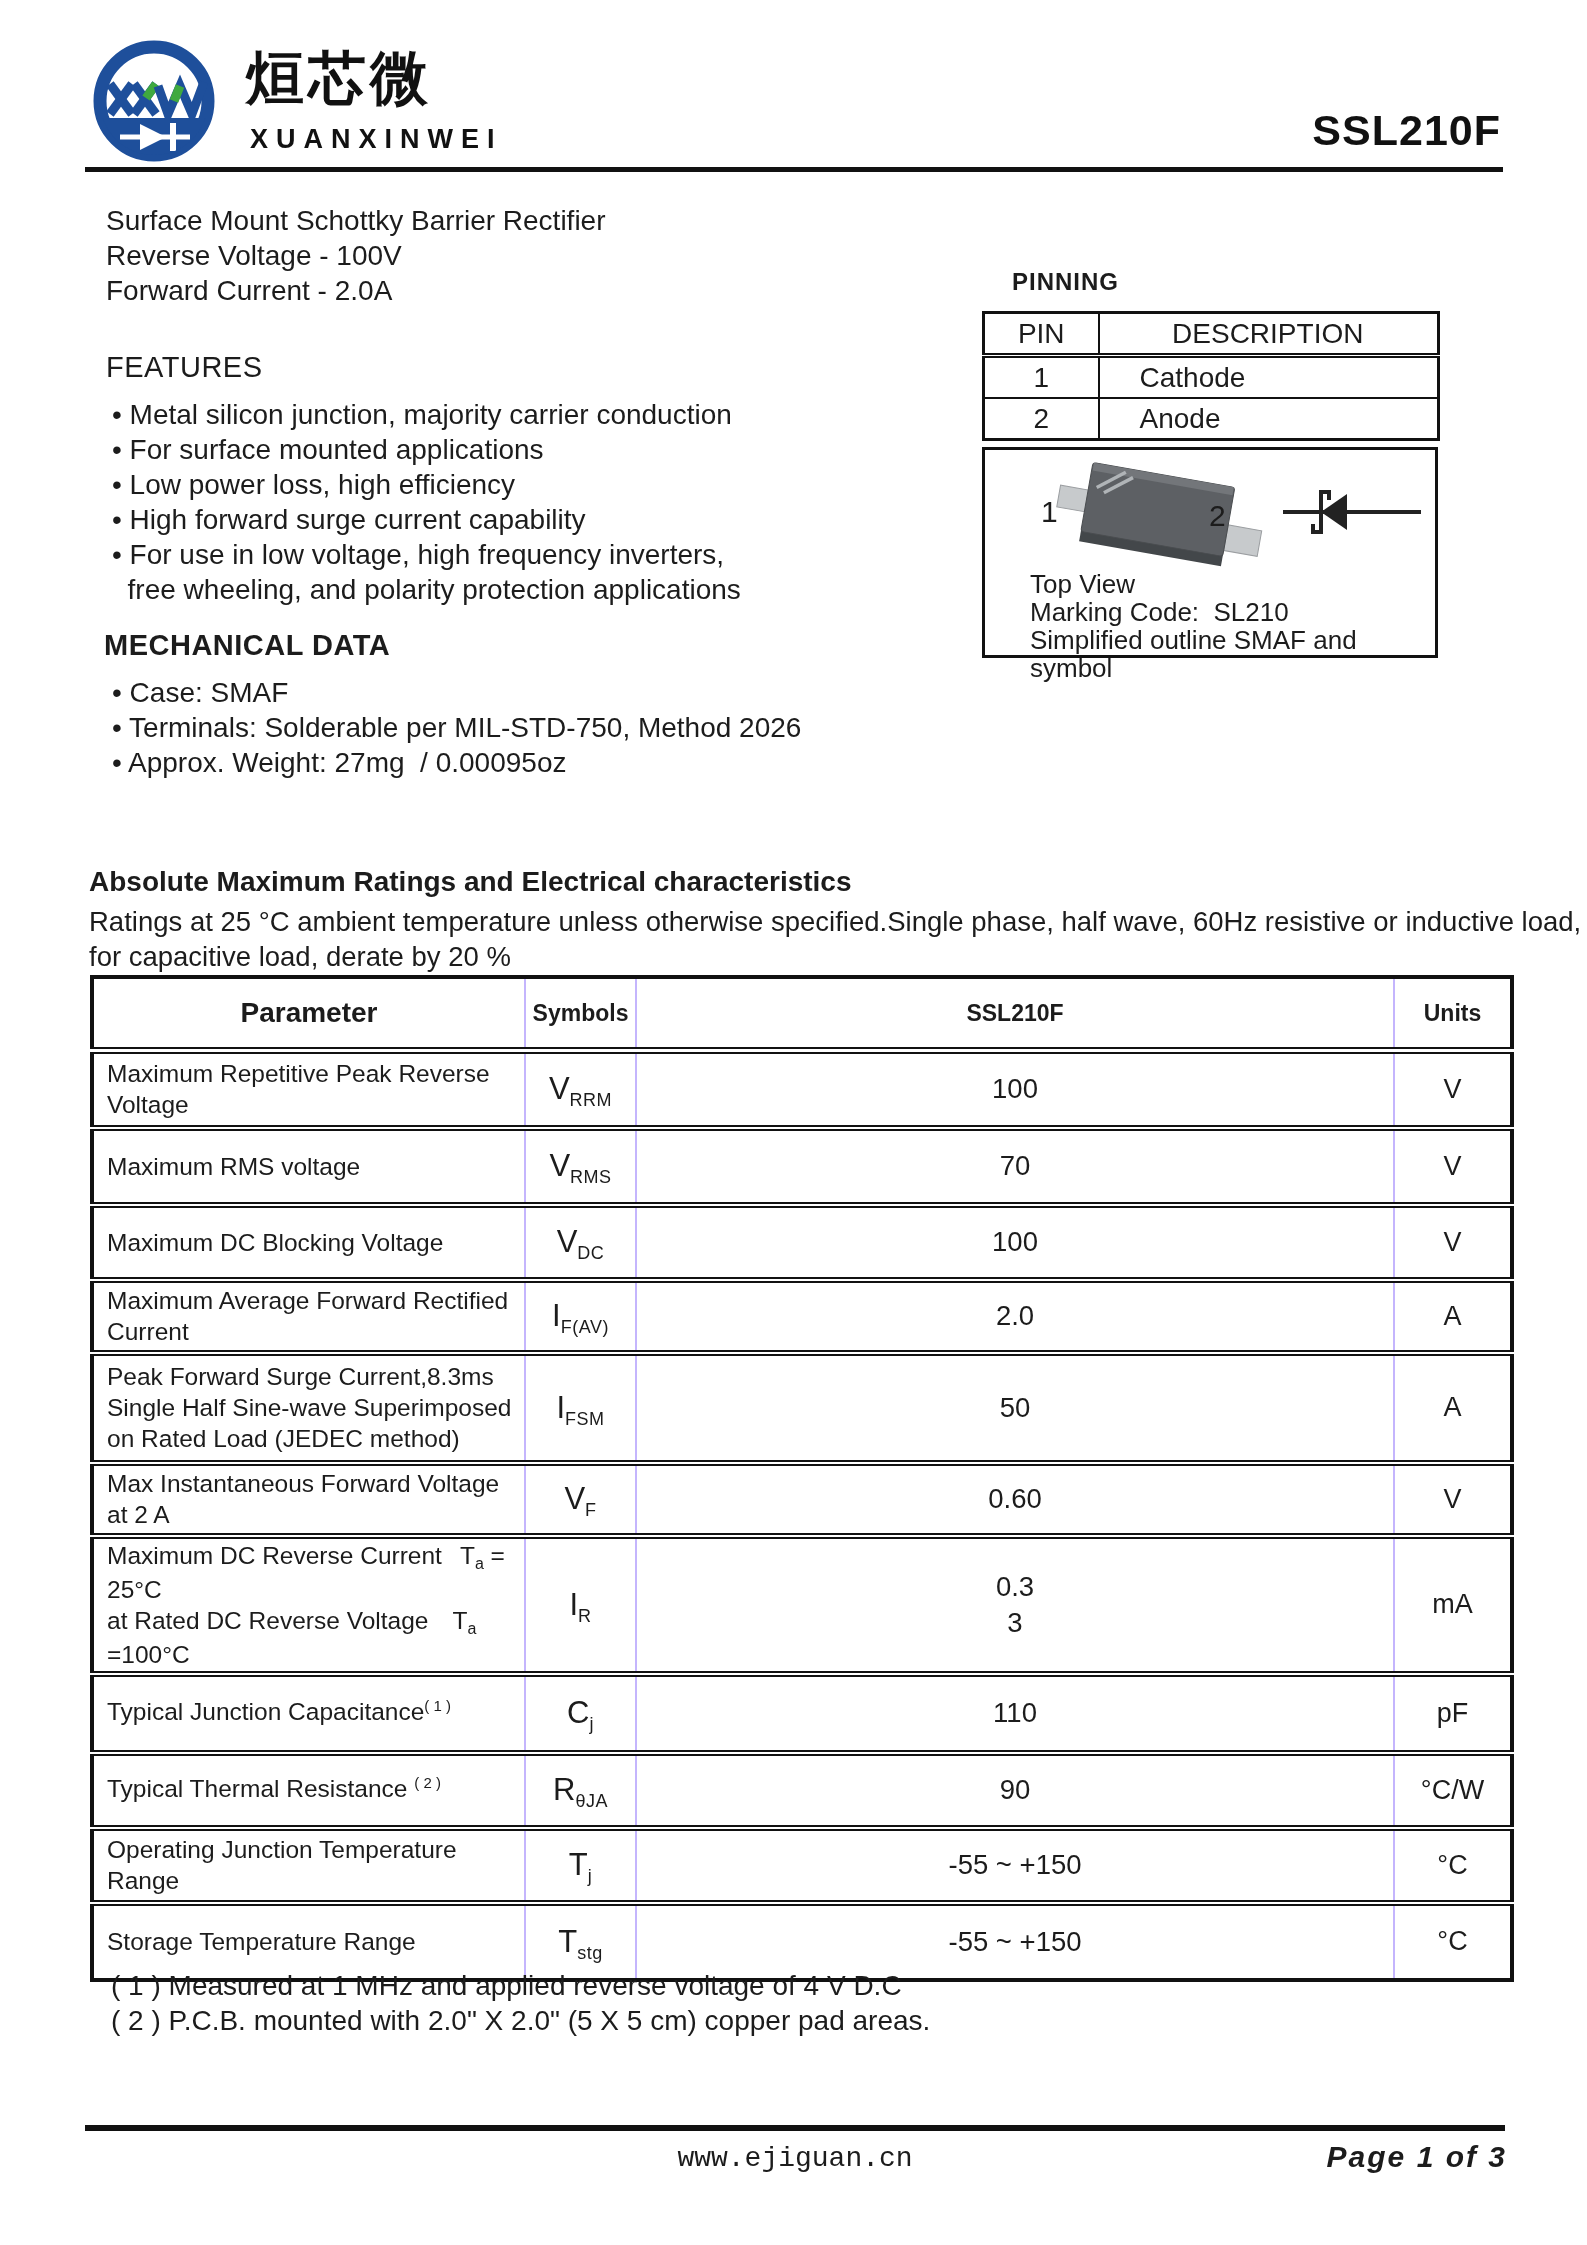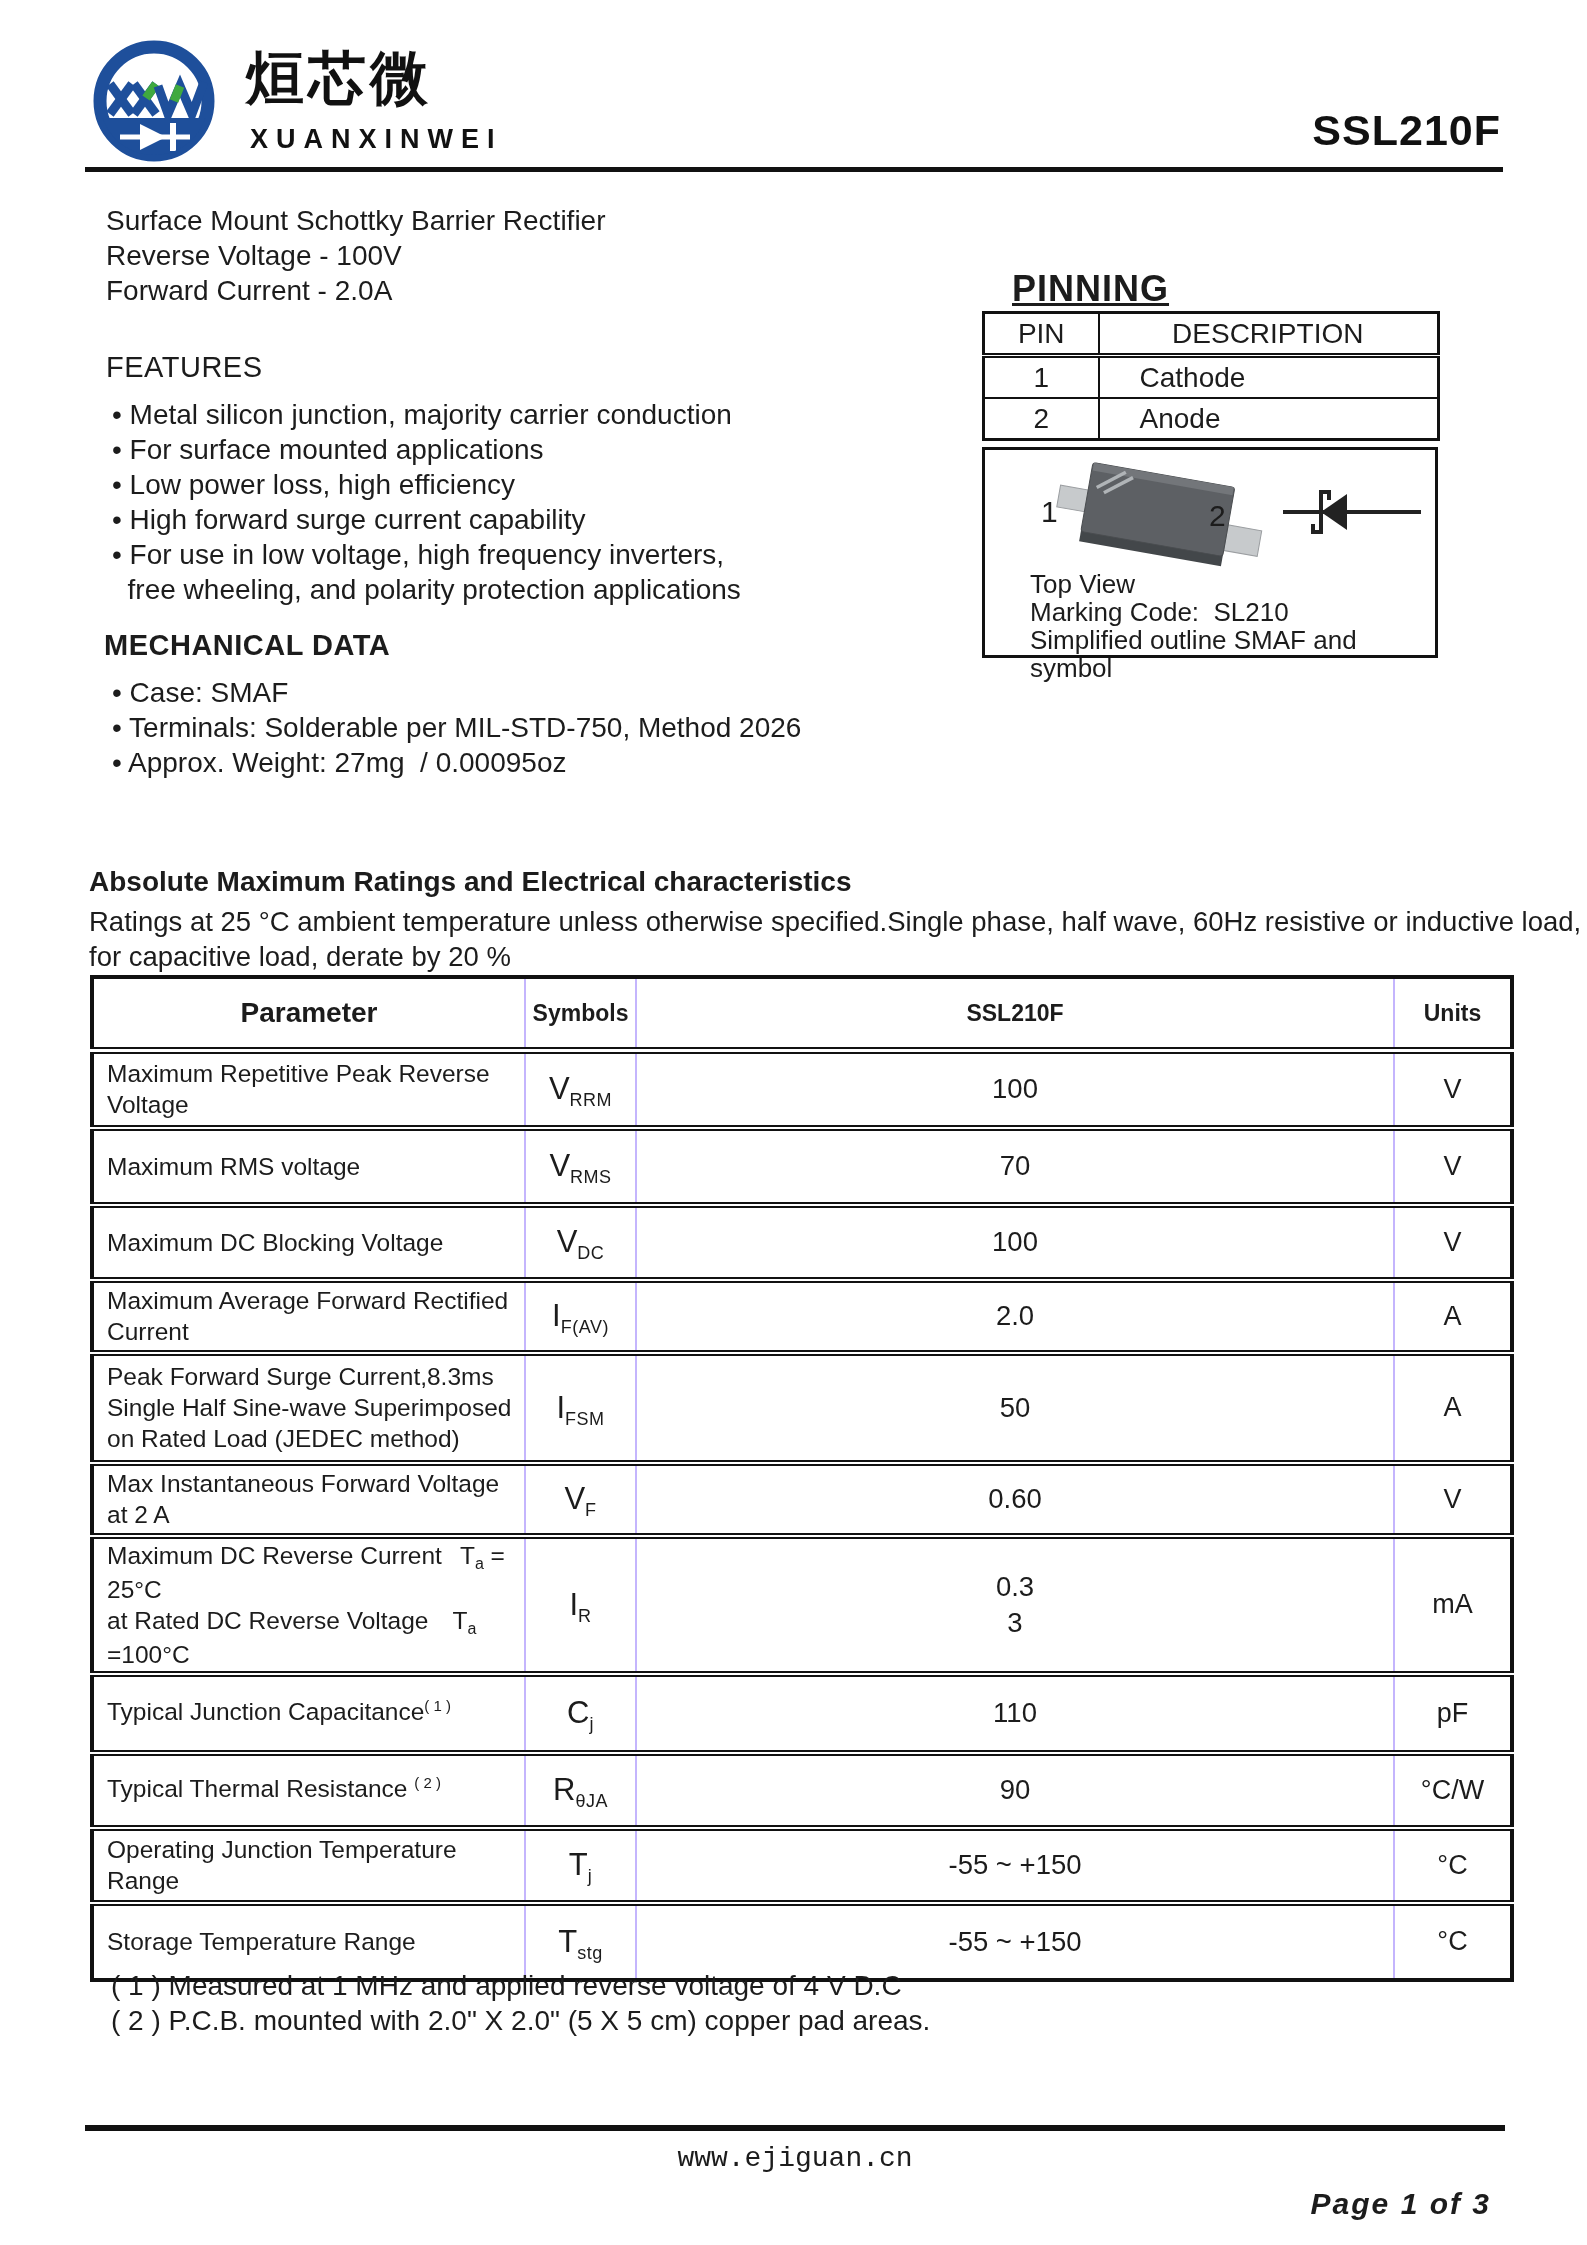--- a/index.html
+++ b/index.html
@@ -21,21 +21,21 @@
   .summary{left:106px;top:203px;font-size:28px;line-height:35px;white-space:pre-line;}
   .sec-title{font-size:29px;letter-spacing:0.5px;}
   .features-title{left:106px;top:351px;font-weight:400;}
   .mech-title{left:104px;top:629px;font-weight:700;}
   ul.plain{list-style:none;margin:8px;padding:0;}
   ul.plain li{white-space:pre-wrap;font-size:28px;line-height:35px;}
   .features-list{left:104px;top:389px;width:760px;}
   .mech-list{left:104px;top:667px;width:780px;}
 
   
-  .pinning-title{left:1012px;top:268px;font-size:36px;font-weight:700;letter-spacing:1px;text-decoration:underline;}
+  .pinning-title{left:1012px;top:268px;font-size:24px;font-weight:700;letter-spacing:1px;}
   table{border-collapse:collapse;border-spacing:0;}
   .pin-table{left:982px;top:311px;width:455px;table-layout:fixed;border:3px solid #111;}
   .pin-table th,.pin-table td{border-left:2px solid #111;border-right:2px solid #111;font-weight:400;margin-top:12px;}
   .pin-table thead th{height:37px;font-size:28px;text-align:center;border-bottom:5px double #111;}
   .pin-table td{height:37px;font-size:28px;border-bottom:2px solid #111;}
   .pin-table td.pin-num{text-align:center;}
   .pin-table td.pin-desc,.col-desc{padding-left:40px;text-align:left;}
   .pin-table thead th.col-desc{text-align:center;padding-left:0;}
 
   
@@ -60,21 +60,21 @@
   td.val{font-size:27.5px;text-align:center;line-height:36px;}
   td.unit{font-size:27px;text-align:center;}
   td.param .sub{font-size:16px;position:relative;top:5px;}
   td.param .sup{font-size:15px;position:relative;top:-9px;}
 
   
   .notes-list{left:103px;top:1960px;}
   .notes-list li{font-size:25px;line-height:31.5px;}
   .footer-rule{left:85px;top:2125px;width:1420px;height:6px;background:#111;}
   .footer-url{left:85px;top:2143px;width:1420px;text-align:center;font-size:28px;font-family:Liberation Mono, monospace;}
-  .footer-page{right:96px;top:2140px;font-size:30px;font-style:italic;font-weight:600;letter-spacing:2px;margin-top:47px;}
+  .footer-page{right:80px;top:2140px;font-size:30px;font-style:italic;font-weight:600;letter-spacing:2px;}
 </style>
 </head>
 <body>
 
 <div class="page">
 
   <svg class="abs logo" viewBox="0 0 140 132" aria-hidden="true">
     <defs>
         <clipPath id="cclip">
           <circle cx="66" cy="63" r="54"></circle>

